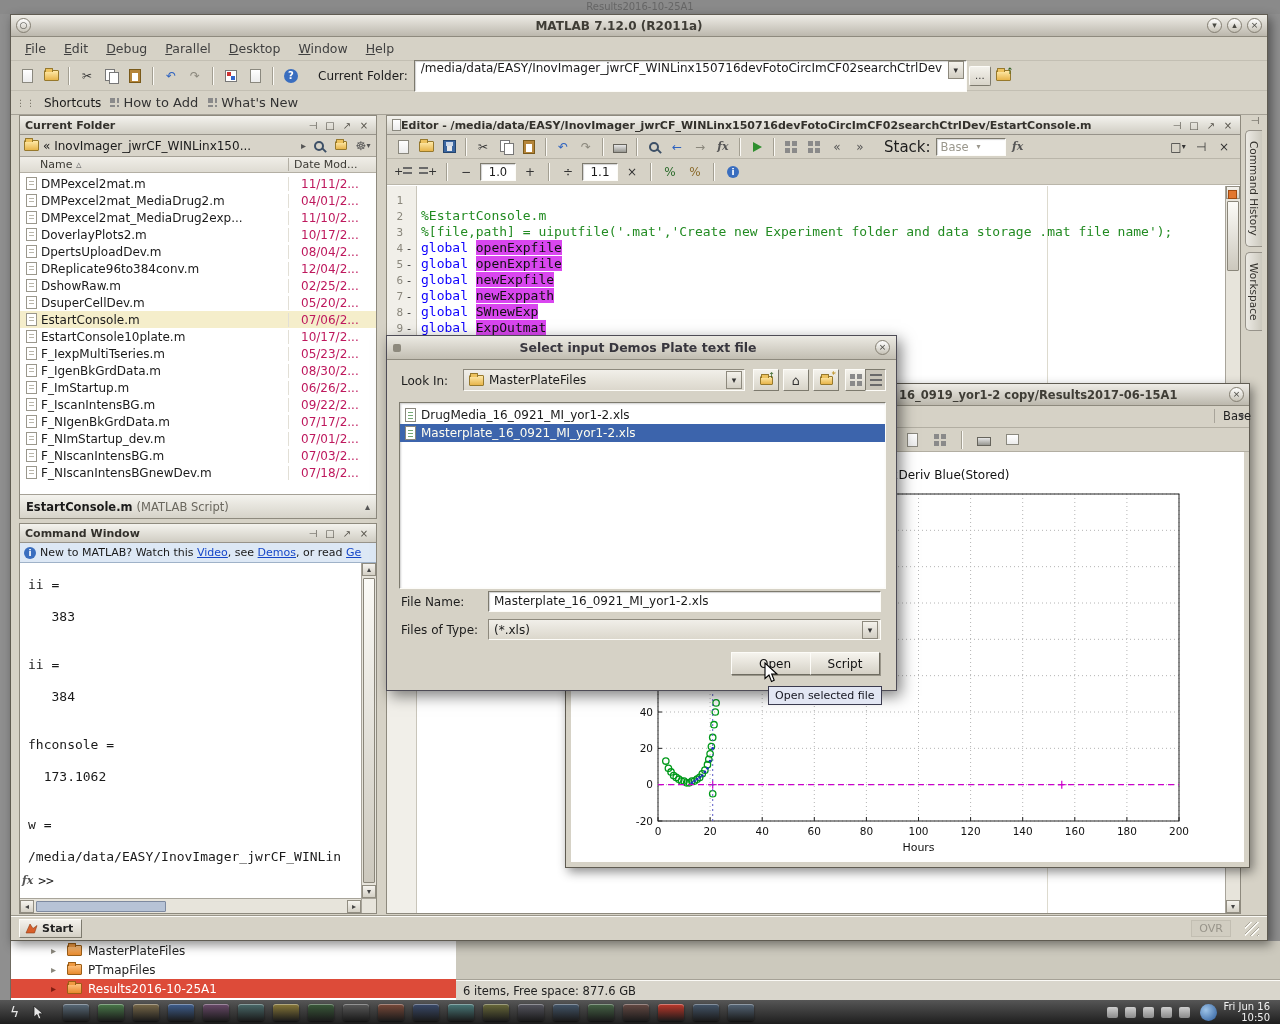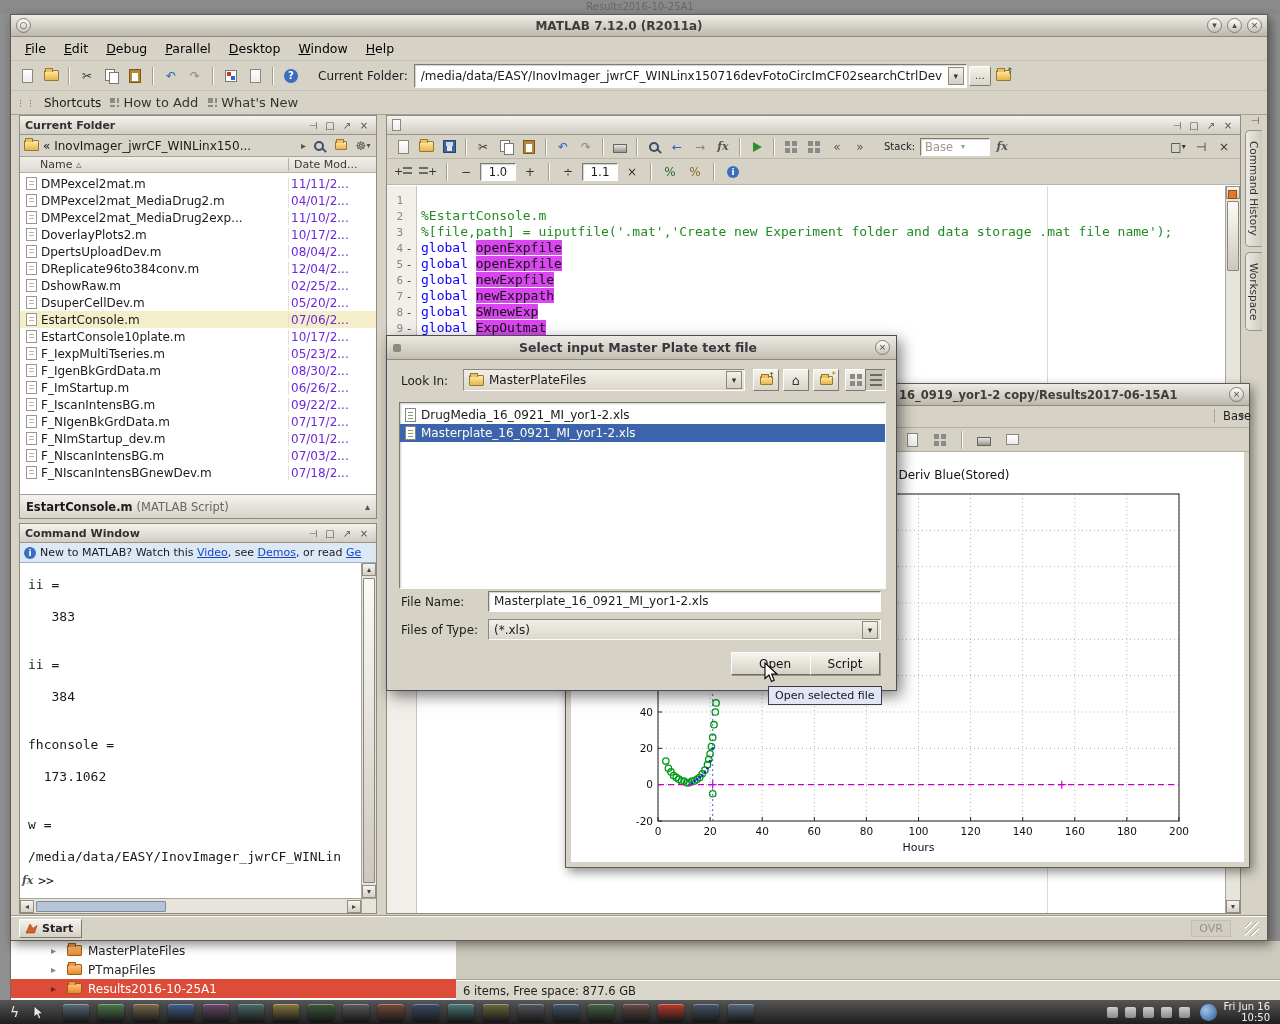--- a/index.html
+++ b/index.html
@@ -6,21 +6,21 @@
 html,body{background:#7e7e7e}
 body{font-family:"DejaVu Sans","Liberation Sans",sans-serif;font-size:12px;color:#1a1a1a}
 .screen{position:relative;width:1280px;height:1024px;background:#8f8f8f;overflow:hidden}
 .abs{position:absolute}
 
 
 .win{background:#d6d2c6;border:1px solid #5f5b51;box-shadow:3px 4px 10px rgba(0,0,0,.45)}
 .titlebar{height:22px;background:linear-gradient(#eeece6,#bcb8ad);border-bottom:1px solid #8e8a7e;display:flex;align-items:center;padding:0 5px;gap:5px}
 .titlebar .t{flex:1;text-align:center;font-weight:bold;color:#3f3d36;font-size:12px;white-space:nowrap;overflow:hidden}
 .round-btn{width:15px;height:15px;border-radius:50%;background:linear-gradient(#ffffff,#c6c2b6);border:1px solid #847f72;display:inline-flex;align-items:center;justify-content:center;font-size:9px;color:#4a4a44;line-height:1;cursor:default}
-.menu-item{padding:16px 9px;color:#000000;font-size:12.5px}
+.menu-item{padding:16px 9px;color:#404040;font-size:12.5px}
 .tb{display:flex;align-items:center;padding:0 5px}
 .tbtn{min-width:22px;height:20px;display:inline-flex;align-items:center;justify-content:center;border:1px solid transparent;border-radius:2px;color:#333;font-size:13px;position:relative}
 .sep{width:0;height:18px;border-left:1px solid #a39f92;border-right:1px solid #fbfaf6;margin:0 4px}
 .grow{flex:1}
 .sunken{background:#fff;border:1px solid;border-color:#7d7a6e #fdfcf8 #fdfcf8 #7d7a6e;box-shadow:inset 1px 1px 1px rgba(0,0,0,.18)}
 .raised{background:linear-gradient(#f4f2ec,#d8d4c9);border:1px solid;border-color:#fdfcf8 #7d7a6e #7d7a6e #fdfcf8}
 .phead{height:19px;background:linear-gradient(#f4f3ee,#d0cdc3);border-bottom:1px solid #97938a;display:flex;align-items:center;padding:0 5px;font-size:11px;font-weight:bold;color:#33312c;}
 .phead .hicons{margin-left:auto;display:flex;gap:3px;font-size:10px;color:#55524a;font-weight:normal}
 .hicons span{width:14px;text-align:center}
 
@@ -50,31 +50,31 @@
 .ic-lines{width:12px;height:12px;background:repeating-linear-gradient(#6a6a6a 0 2px,transparent 2px 5px)}
 .ic-circle-help{width:14px;height:14px;border-radius:50%;background:#3a6ebf;color:#fff;font-size:10px;font-weight:bold;display:inline-flex;align-items:center;justify-content:center}
 .ic-run{width:0;height:0;border-left:9px solid #2f8f2f;border-top:5px solid transparent;border-bottom:5px solid transparent}
 .ic-sim{width:12px;height:12px;background:#fff;border:1px solid #777}
 .ic-sim::before{content:"";position:absolute;left:1px;top:1px;width:4px;height:4px;background:#c33}
 .ic-sim::after{content:"";position:absolute;right:1px;bottom:1px;width:4px;height:4px;background:#36c}
 .glyph{font-size:12px;line-height:1}
 .fxg{font-family:"DejaVu Serif","Liberation Serif",serif;font-style:italic;font-weight:bold;color:#555}
 
 
-.cfinput{height:24px;display:flex;align-items:center;padding:0 2px 0 6px;font-size:12px;white-space:nowrap;overflow:hidden}
+.cfinput{height:32px;display:flex;padding:0 2px 0 6px;font-size:12px;white-space:nowrap;overflow:hidden}
 .combo-arrow{width:16px;height:18px;display:inline-flex;align-items:center;justify-content:center;background:linear-gradient(#f4f2ec,#d2cec3);border:1px solid #8d897d;font-size:9px;color:#333}
 
 
 .breadcrumb{height:22px;background:#d8d4c9;border-bottom:1px solid #a5a196;display:flex;align-items:center;gap:4px;padding:0 4px;font-size:12px}
 .colhead{height:16px;background:linear-gradient(#f0eee8,#dedbd2);border-bottom:1px solid #b3afa4;display:flex;align-items:center;font-size:11px;color:#3c3a34;padding-left:20px}
 .cf-rows{position:absolute;left:0;right:0;top:57px;bottom:24px;background:#fff;overflow:hidden;padding-top:2px}
 .cf-row{height:17px;display:flex;align-items:center;gap:4px;padding-left:6px;font-size:12px;white-space:nowrap}
 .cf-sel{background:#f5eecb}
 .cf-name{flex:1;overflow:hidden;text-overflow:ellipsis}
-.cf-date{width:88px;flex:none;border-left:1px solid #e2dfd6;padding-left:2px;color:#6d28d9}
+.cf-date{width:88px;flex:none;border-left:1px solid #e2dfd6;padding-left:12px;color:#be185d}
 .cf-details{position:absolute;left:0;right:0;bottom:0;height:24px;background:linear-gradient(#f4f3ee,#d6d3c9);border-top:1px solid #a5a196;display:flex;align-items:center;padding:0 6px;font-size:11.5px;gap:4px}
 
 
 .infobar{height:20px;background:#dde8f5;border-bottom:1px solid #9fb2c8;display:flex;align-items:center;gap:4px;padding:0 4px;font-size:11px;white-space:nowrap;overflow:hidden}
 .infobar a{color:#1646c8;text-decoration:underline}
 .cw-body{position:absolute;left:0;right:15px;top:39px;bottom:15px;background:#fff;overflow:hidden;font-family:"DejaVu Sans Mono","Liberation Mono",monospace;font-size:13px}
 #cw-lines{padding:14px 4px 0 8px;line-height:16px;white-space:pre}
 .cw-prompt{display:flex;gap:5px;padding-left:2px;margin-top:8px;align-items:center}
 .vscroll{position:absolute;right:0;width:15px;background:#e7e4db;border-left:1px solid #a8a49a}
 .hscroll{position:absolute;height:15px;background:#e7e4db;border-top:1px solid #a8a49a;display:flex;align-items:center}
@@ -384,20 +384,21 @@
         <span class="sb-btn">◂</span>
         <div class="sb-thumb" style="width:130px;height:11px;margin-left:2px;background:#b7c3d6;border-color:#7e8aa0"></div>
         <span class="sb-btn" style="margin-left:auto">▸</span>
       </div>
       <div class="abs" style="right:0;bottom:0;width:15px;height:15px;background:#e7e4db;border-left:1px solid #a8a49a;border-top:1px solid #a8a49a"></div>
     </div>
 
     <div class="abs" style="left:375px;top:100px;width:855px;height:799px;background:#fff;border:1px solid #8e8a7e">
       <div class="phead">
         <span class="ic ic-doc" style="width:9px;height:12px"></span>
+        <span style="overflow:hidden;white-space:nowrap">Editor - /media/data/EASY/InovImager_jwrCF_WINLinx150716devFotoCircImCF02searchCtrlDev/EstartConsole.m</span>
         <span class="hicons">
           <span>⊣</span>
           <span>□</span>
           <span>↗</span>
           <span>×</span>
         </span>
       </div>
       <div class="tb" style="height:24px;border-bottom:1px solid #bab6aa;background:#d6d2c6;gap:1px">
         <span class="tbtn">
             <span class="ic ic-doc"></span>
@@ -452,21 +453,21 @@
           </span>
         <span class="tbtn">
             <span class="ic ic-grid4"></span>
           </span>
         <span class="tbtn glyph" style="color:#555">
             <span>«</span>
           </span>
         <span class="tbtn glyph" style="color:#555">
             <span>»</span>
           </span>
-        <span style="margin-left:12px;font-size:10px;color:#1c1c1c">Stack:</span>
+        <span style="margin-left:12px;font-size:15px;color:#1c1c1c">Stack:</span>
         <span class="sunken stackbox" style="margin-left:4px">
             <span>Base</span>
             <span style="font-size:8px;color:#9a978c">▾</span>
           </span>
         <span class="tbtn">
             <span class="fxg" style="font-size:11px">fx</span>
           </span>
         <span class="grow"></span>
         <span class="tbtn glyph">
             <span>□</span>
@@ -683,21 +684,21 @@
           <line x1="86.705" y1="301.6666666666667" x2="86.705" y2="309.6666666666667" stroke="#cc00cc" stroke-width="1.2"></line>
           <line x1="431.77500000000003" y1="305.6666666666667" x2="439.77500000000003" y2="305.6666666666667" stroke="#cc00cc" stroke-width="1.2"></line>
           <line x1="435.77500000000003" y1="301.6666666666667" x2="435.77500000000003" y2="309.6666666666667" stroke="#cc00cc" stroke-width="1.2"></line>
           <line x1="86.705" y1="15" x2="86.705" y2="342" stroke="#5a5ac8" stroke-width="1" stroke-dasharray="2 3"></line>
         </svg></div>
   </div>
 
   <div class="abs dlg" style="left:386px;top:335px;width:511px;height:356px;z-index:10">
     <div class="dlg-title">
       <span style="width:8px;height:8px;background:#8d897d;border-radius:2px"></span>
-      <span class="t">Select input Master Plate text file</span>
+      <span class="t">Select input Demos Plate text file</span>
       <span class="round-btn">×</span>
     </div>
     <span class="abs dlg-label" style="left:14px;top:38px">Look In:</span>
     <div class="abs dlg-combo" style="left:76px;top:33px;width:282px">
       <span class="ic ic-folder"></span>
       <span style="flex:1">MasterPlateFiles</span>
       <span class="combo-arrow">▾</span>
     </div>
     <span class="abs dlg-sq" style="left:366px;top:33px">
         <span class="ic ic-folder" style="width:13px;height:9px"></span>

